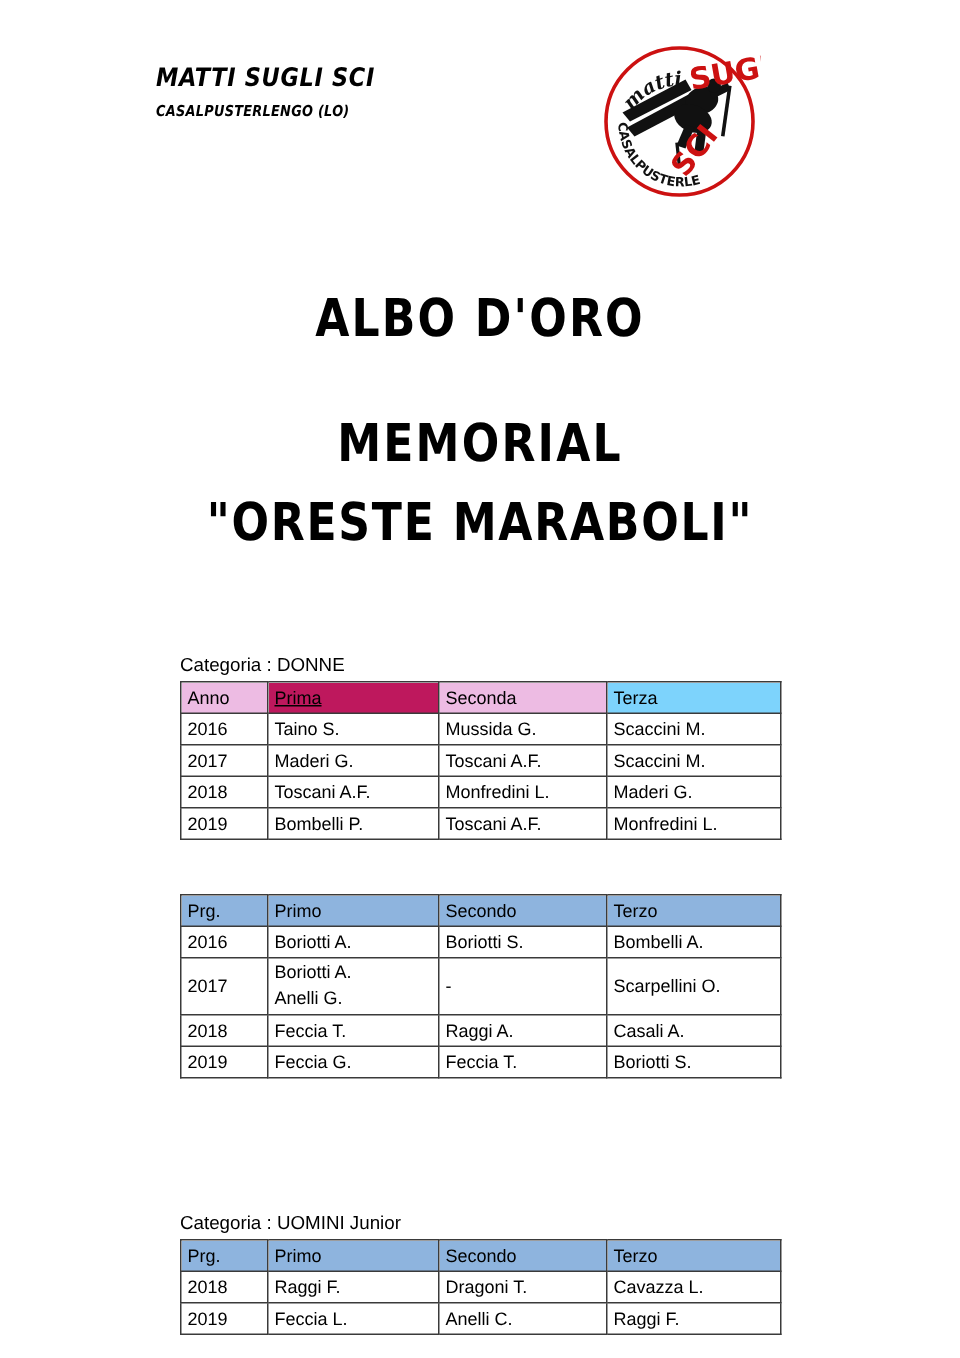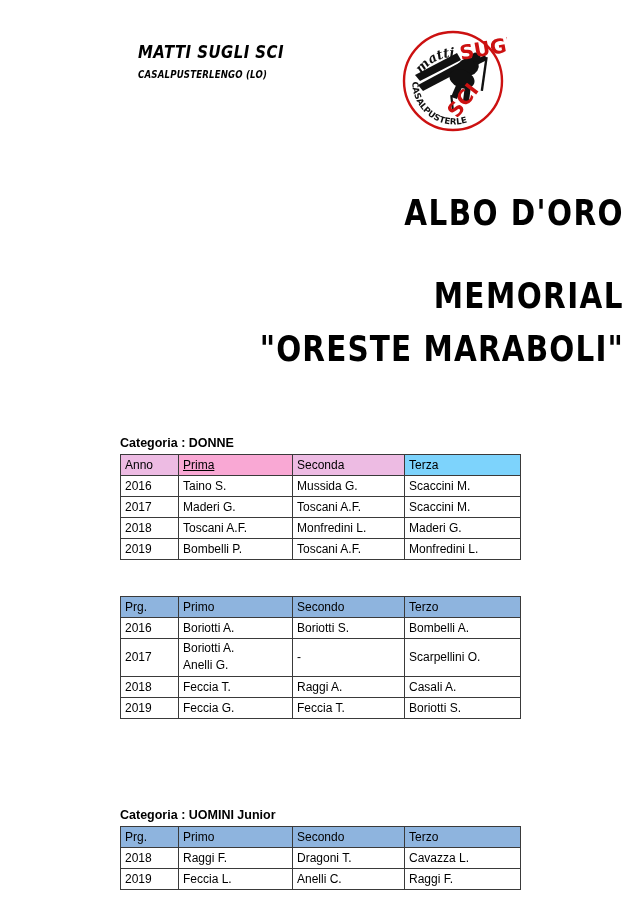--- a/index.html
+++ b/index.html
@@ -12,21 +12,21 @@
     height: 905px;
     position: relative;
     font-family: "Liberation Sans", sans-serif;
     color: #000000;
     overflow: hidden;
   }
 
   
   .letterhead {
     position: absolute;
-    left: 138px;
+    left: 104px;
     top: 44px;
     width: 300px;
   }
   .club-name {
     font-family: "DejaVu Sans", sans-serif;
     font-weight: bold;
     font-style: italic;
     font-size: 17px;
     letter-spacing: 0.5px;
     line-height: 1.05;
@@ -55,21 +55,21 @@
     height: 108px;
   }
   .logo svg { display: block; width: 108px; height: 108px; }
 
   
   .title-block {
     position: absolute;
     left: 0;
     top: 198px;
     width: 640px;
-    text-align: right;
+    text-align: center;
   }
   .title-main {
     font-family: "DejaVu Sans", sans-serif;
     font-weight: bold;
     font-size: 31px;
     letter-spacing: 1.5px;
     line-height: 1.0;
     transform: scaleX(0.95) scaleY(1.12);
   }
   .title-sub1 {
@@ -88,21 +88,21 @@
     letter-spacing: 1.2px;
     line-height: 1.0;
     margin-top: 22px;
     transform: scaleX(0.95) scaleY(1.12);
   }
 
   
   .section { position: absolute; left: 120px; width: 400px; }
   .section-label {
     font-family: "Liberation Sans", sans-serif;
-    font-weight: bold;
+    font-weight: normal;
     font-size: 12.5px;
     margin-bottom: 4px;
     white-space: nowrap;
   }
   table.albo {
     border-collapse: collapse;
     width: 400px;
     table-layout: fixed;
     font-family: "Liberation Sans", sans-serif;
     font-size: 12px;
@@ -184,21 +184,21 @@
   <table class="albo">
     <colgroup>
         <col class="c-year">
         <col class="c-one">
         <col class="c-two">
         <col class="c-three">
       </colgroup>
     <thead class="hdr-pink">
       <tr>
         <th style="background: rgb(237, 187, 227);">Anno</th>
-        <th style="background: #f9a8d4; text-decoration: underline;">Prima</th>
+        <th style="background: #be185d; text-decoration: underline;">Prima</th>
         <th style="background: rgb(237, 187, 227);">Seconda</th>
         <th style="background: #7dd3fc;">Terza</th>
       </tr>
     </thead>
     <tbody>
       <tr>
         <td class="year">2016</td>
         <td>Taino S.</td>
         <td>Mussida G.</td>
         <td>Scaccini M.</td>

